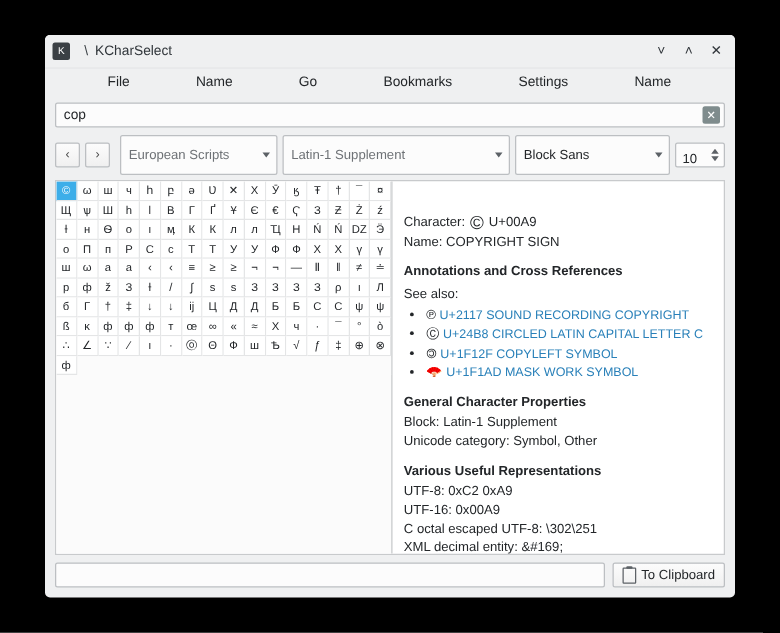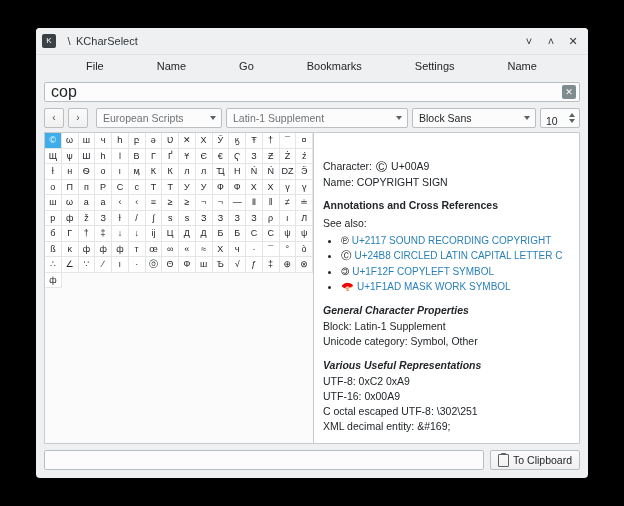--- a/index.html
+++ b/index.html
@@ -94,21 +94,21 @@
     position: relative;
     height: 20px;
   }
   .search-input {
     width: 100%;
     height: 20px;
     box-sizing: border-box;
     border: 1px solid #bcbfc2;
     border-radius: 2px;
     background: #fcfcfc;
-    font-size: 16px;
+    font-size: 11px;
     color: #232629;
     padding: 0 22px 0 6px;
     font-family: "Liberation Sans", sans-serif;
   }
   .clear-icon {
     position: absolute;
     right: 4px;
     top: 3px;
     width: 14px; height: 14px;
     background: #7f8c8d;
@@ -133,21 +133,21 @@
     border-radius: 2px;
     background: linear-gradient(#fcfcfc,#f0f0f0);
     font-size: 10px;
     color: #4d4d4d;
     line-height: 18px;
     text-align: center;
     box-sizing: border-box;
   }
   .combo {
     position: relative;
-    height: 20px;
+    height: 32px;
     border: 1px solid #bcbfc2;
     border-radius: 2px;
     background: #fcfcfc;
     font-size: 10.5px;
     color: #6e7276;
     box-sizing: border-box;
     display: flex;
     align-items: center;
     padding: 0 18px 0 6px;
   }
@@ -253,21 +253,21 @@
   .xref-list {
     margin: 0 0 8px 0;
     padding-left: 18px;
   }
   .xref-list li { margin: 0; padding: 0; }
   .xlink {
     color: #2980b9;
     font-size: 10px;
   }
   .sect { margin-top: 8px; }
-  .sect .det-h { margin-bottom: 1px; font-style: italic; }
+  .sect .det-h { margin-bottom: 1px; }
   .prop { font-size: 10.5px; }
 
   
   .bottombar {
     flex: none;
     display: flex;
     align-items: center;
     gap: 6px;
     padding: 6px 8px 8px 8px;
   }

